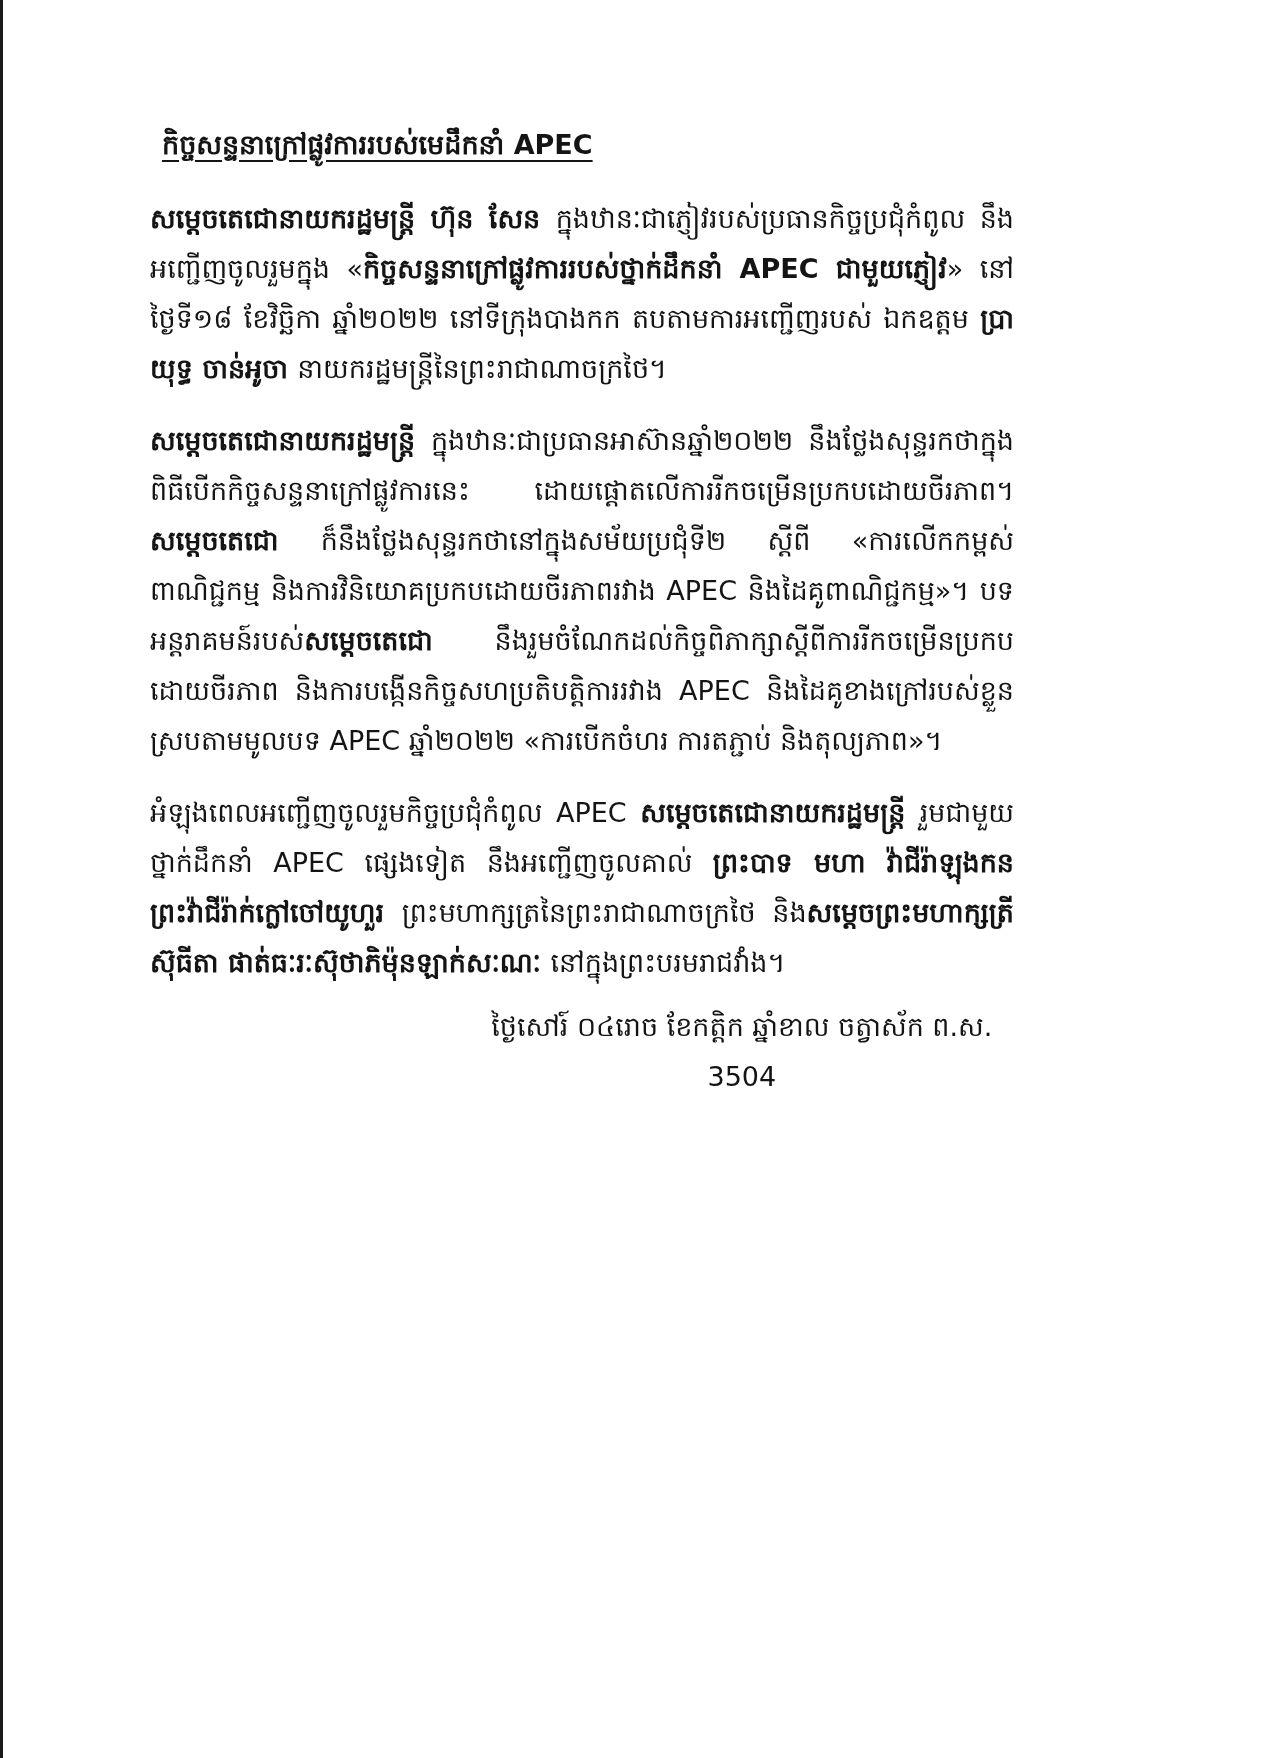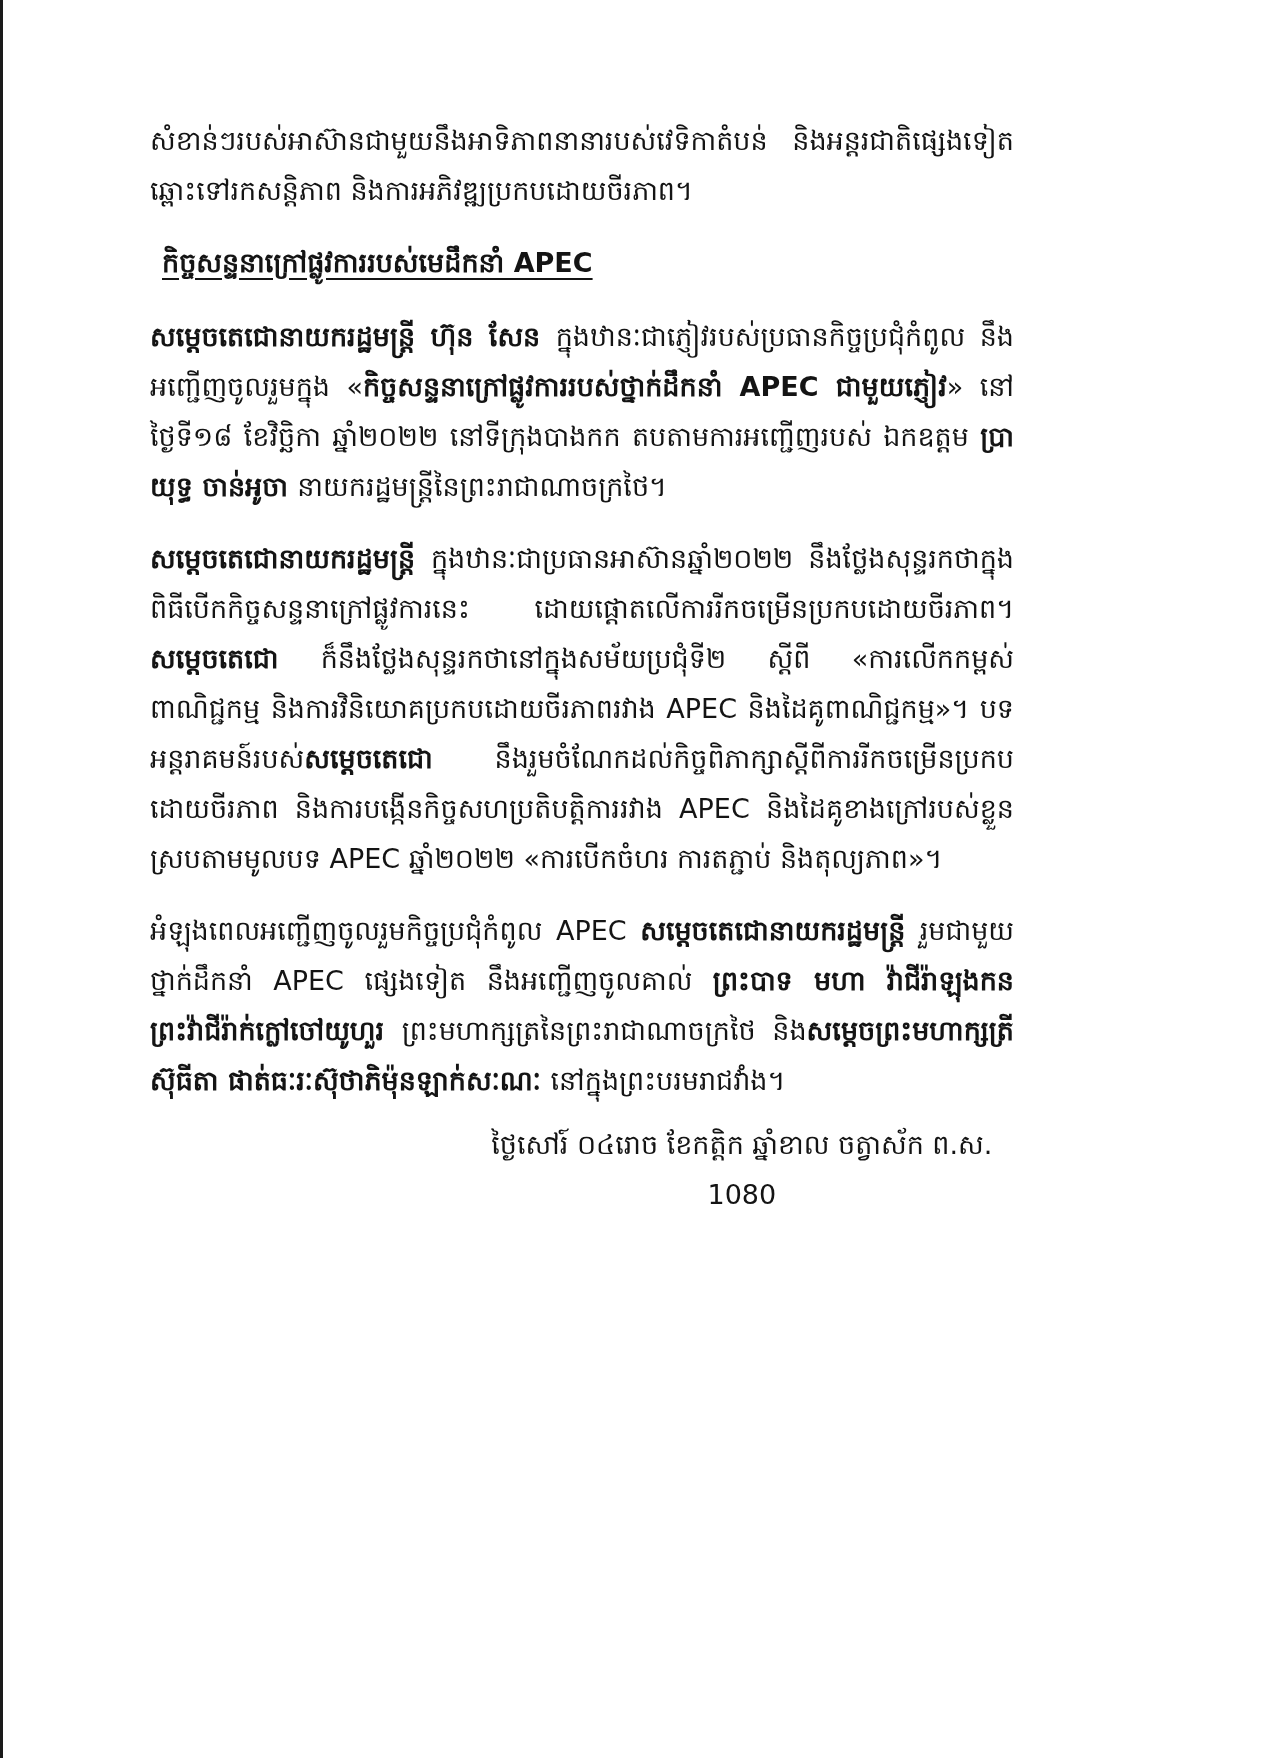--- a/index.html
+++ b/index.html
@@ -60,37 +60,34 @@
   }
 </style>
 </head>
 <body>
 
 <div class="page">
   <div class="edge-line"></div>
 
   <div class="content">
 
-    <p class="para">
-      <span class="r">សំខាន់ៗរបស់អាស៊ានជាមួយនឹងអាទិភាពនានារបស់វេទិកាតំបន់ និងអន្តរជាតិផ្សេងទៀត ឆ្ពោះទៅរកសន្តិភាព និងការអភិវឌ្ឍប្រកបដោយចីរភាព។</span>
-    </p>
 
     <h2 class="heading">កិច្ចសន្ទនាក្រៅផ្លូវការរបស់មេដឹកនាំ APEC</h2>
 
     <p class="para">
       <span class="b">សម្ដេចតេជោនាយករដ្ឋមន្ត្រី ហ៊ុន សែន </span><span class="r">ក្នុងឋានៈជាភ្ញៀវរបស់ប្រធានកិច្ចប្រជុំកំពូល នឹងអញ្ជើញចូលរួមក្នុង «</span><span class="b">កិច្ចសន្ទនាក្រៅផ្លូវការរបស់ថ្នាក់ដឹកនាំ APEC ជាមួយភ្ញៀវ</span><span class="r">» នៅថ្ងៃទី១៨ ខែវិច្ឆិកា ឆ្នាំ២០២២ នៅទីក្រុងបាងកក តបតាមការអញ្ជើញរបស់ ឯកឧត្តម </span><span class="b">ប្រាយុទ្ធ ចាន់អូចា </span><span class="r">នាយករដ្ឋមន្ត្រីនៃព្រះរាជាណាចក្រថៃ។</span>
     </p>
 
     <p class="para">
       <span class="b">សម្ដេចតេជោនាយករដ្ឋមន្ត្រី </span><span class="r">ក្នុងឋានៈជាប្រធានអាស៊ានឆ្នាំ២០២២ នឹងថ្លែងសុន្ទរកថាក្នុងពិធីបើកកិច្ចសន្ទនាក្រៅផ្លូវការនេះ ដោយផ្ដោតលើការរីកចម្រើនប្រកបដោយចីរភាព។ </span><span class="b">សម្ដេចតេជោ </span><span class="r">ក៏នឹងថ្លែងសុន្ទរកថានៅក្នុងសម័យប្រជុំទី២ ស្ដីពី «ការលើកកម្ពស់ពាណិជ្ជកម្ម និងការវិនិយោគប្រកបដោយចីរភាពរវាង APEC និងដៃគូពាណិជ្ជកម្ម»។ បទអន្តរាគមន៍របស់</span><span class="b">សម្ដេចតេជោ </span><span class="r">នឹងរួមចំណែកដល់កិច្ចពិភាក្សាស្ដីពីការរីកចម្រើនប្រកបដោយចីរភាព និងការបង្កើនកិច្ចសហប្រតិបត្តិការរវាង APEC និងដៃគូខាងក្រៅរបស់ខ្លួន ស្របតាមមូលបទ APEC ឆ្នាំ២០២២ «ការបើកចំហរ ការតភ្ជាប់ និងតុល្យភាព»។</span>
     </p>
 
     <p class="para">
       <span class="r">អំឡុងពេលអញ្ជើញចូលរួមកិច្ចប្រជុំកំពូល APEC </span><span class="b">សម្ដេចតេជោនាយករដ្ឋមន្ត្រី </span><span class="r">រួមជាមួយថ្នាក់ដឹកនាំ APEC ផ្សេងទៀត នឹងអញ្ជើញចូលគាល់ </span><span class="b">ព្រះបាទ មហា វ៉ាជីរ៉ាឡុងកន ព្រះវ៉ាជីរ៉ាក់ក្លៅចៅយូហួរ </span><span class="r">ព្រះមហាក្សត្រនៃព្រះរាជាណាចក្រថៃ និង</span><span class="b">សម្ដេចព្រះមហាក្សត្រី ស៊ុធីតា ផាត់ធៈរៈស៊ុថាភិម៉ុនឡាក់សៈណៈ </span><span class="r">នៅក្នុងព្រះបរមរាជវាំង។</span>
     </p>
 
 
     <div class="dateblock">
-      <div>ថ្ងៃសៅរ៍ ០៤រោច ខែកត្តិក ឆ្នាំខាល ចត្វាស័ក ព.ស. 1080</div>
+      <div>ថ្ងៃសៅរ៍ ០៤រោច ខែកត្តិក ឆ្នាំខាល ចត្វាស័ក ព.ស. 3504</div>
     </div>
 
   </div>
 </div>
 
 </body></html>

